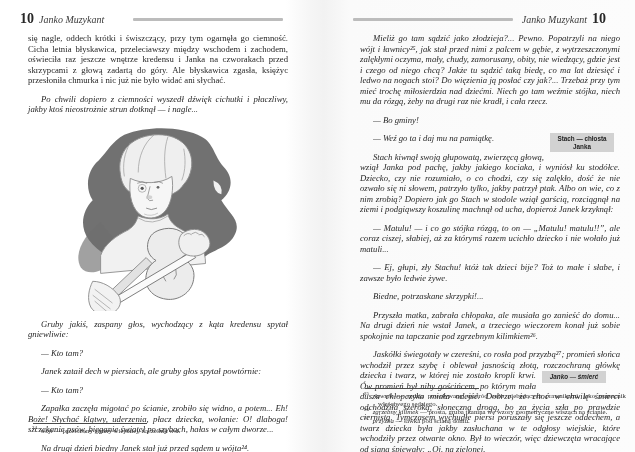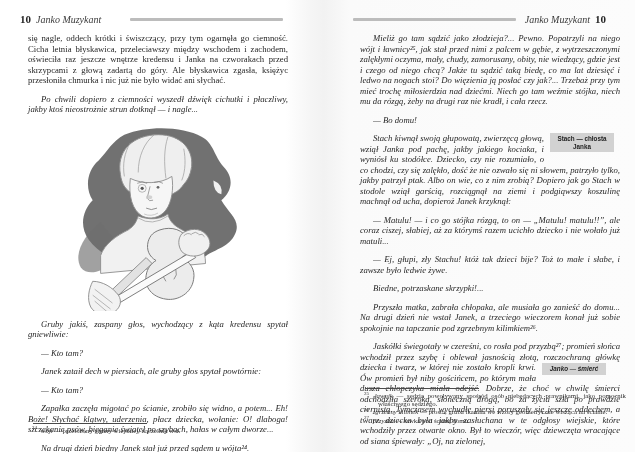--- a/index.html
+++ b/index.html
@@ -10,21 +10,21 @@
     background:linear-gradient(90deg,#ffffff 0%,#ffffff 45%,#f5f5f5 49%,#f2f2f2 51%,#fafafa 55%,#fcfcfc 100%);
     font-family:"Liberation Serif","DejaVu Serif",serif;
     color:#272727;
   }
   .page{position:absolute;top:13px;width:276px;height:432px;}
   .page-left{left:20px;}
   .page-right{left:352px;}
 
   
   .running-head{display:flex;align-items:center;height:12px;margin-bottom:8px;}
-  .pagenum{font-weight:bold;font-size:11px;line-height:10px;}
+  .pagenum{font-weight:bold;font-size:14px;line-height:10px;}
   .head-title{font-style:italic;font-size:10px;color:#3a3a3a;margin:0 5px;white-space:nowrap;}
   .head-rule{flex:1;height:3px;background:#bcbcbc;border-radius:1px;}
   .page-left .head-rule{margin-left:24px;margin-right:13px;}
   .page-right .head-rule{margin-right:4px;margin-left:1px;}
   .page-right .running-head{margin-right:22px;}
 
   
   .para{margin:8px;font-size:8.7px;line-height:10.5px;text-align:justify;}
   .ind{text-indent:13px;font-style:italic;}
 
@@ -122,24 +122,25 @@
 
   <div class="page page-right">
 
     <div class="running-head">
       <span class="head-rule"></span>
       <span class="head-title">Janko Muzykant</span>
       <span class="pagenum">10</span>
     </div>
 
     <p class="para ind">Mieliż go tam sądzić jako złodzieja?... Pewno. Popatrzyli na niego wójt i ławnicy²⁵, jak stał przed nimi z palcem w gębie, z wytrzeszczonymi zalękłymi oczyma, mały, chudy, zamorusany, obity, nie wiedzący, gdzie jest i czego od niego chcą? Jakże tu sądzić taką biedę, co ma lat dziesięć i ledwo na nogach stoi? Do więzienia ją posłać czy jak?... Trzebaż przy tym mieć trochę miłosierdzia nad dziećmi. Niech go tam weźmie stójka, niech mu da rózgą, żeby na drugi raz nie kradł, i cała rzecz.</p>
-    <p class="para ind">— Bo domu!</p>
+    <p class="para ind">— Bo gminy!</p>
 
     <div class="margin-note">Stach — chłosta Janka</div>
 
+    <p class="para ind">— Weź go ta i daj mu na pamiątkę.</p>
     <p class="para ind">Stach kiwnął swoją głupowatą, zwierzęcą głową, wziął Janka pod pachę, jakby jakiego kociaka, i wyniósł ku stodółce. Dziecko, czy nie rozumiało, o co chodzi, czy się zalękło, dość że nie ozwało się ni słowem, patrzyło tylko, jakby patrzył ptak. Albo on wie, co z nim zrobią? Dopiero jak go Stach w stodole wziął garścią, rozciągnął na ziemi i podgiąwszy koszulinę machnął od ucha, dopieroż Janek krzyknął:</p>
     <p class="para ind">— Matulu! — i co go stójka rózgą, to on — „Matulu! matulu!!”, ale coraz ciszej, słabiej, aż za którymś razem ucichło dziecko i nie wołało już matuli...</p>
     <p class="para ind">— Ej, głupi, zły Stachu! któż tak dzieci bije? Toż to małe i słabe, i zawsze było ledwie żywe.</p>
     <p class="para ind">Biedne, potrzaskane skrzypki!...</p>
     <p class="para ind">Przyszła matka, zabrała chłopaka, ale musiała go zanieść do domu... Na drugi dzień nie wstał Janek, a trzeciego wieczorem konał już sobie spokojnie na tapczanie pod zgrzebnym kilimkiem²⁶.</p>
 
     <p class="para ind">
       <span>Jaskółki świegotały w czereśni, co rosła pod przyzbą²⁷; promień słońca wchodził przez szybę i oblewał jasnością złotą, rozczochraną główkę</span>
       <span class="margin-note margin-note-inline">Janko — śmierć</span>
       <span>dziecka i twarz, w której nie zostało kropli krwi. Ów promień był niby gościńcem, po którym mała dusza chłopczyka miała odejść. Dobrze, że choć w chwilę śmierci odchodziła szeroką, słoneczną drogą, bo za życia szła po prawdzie ciernistą. Tymczasem wychudłe piersi poruszały się jeszcze oddechem, a twarz dziecka była jakby zasłuchana w te odgłosy wiejskie, które wchodziły przez otwarte okno. Był to wieczór, więc dziewczęta wracające od siana śpiewały: „Oj, na zielonej,</span>

